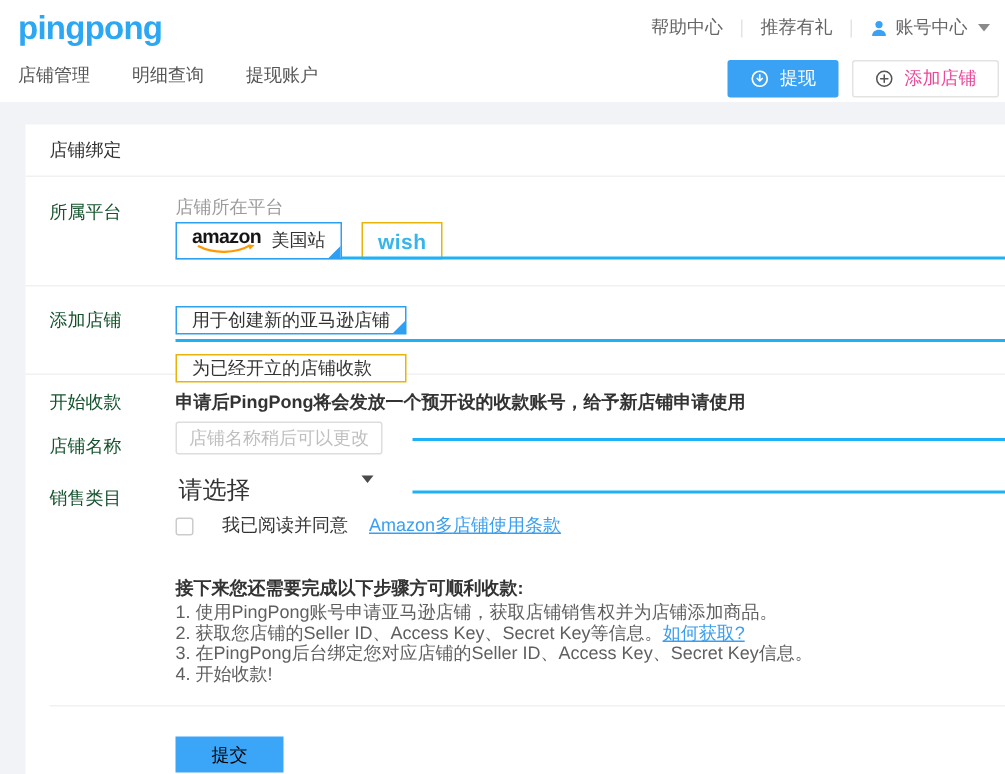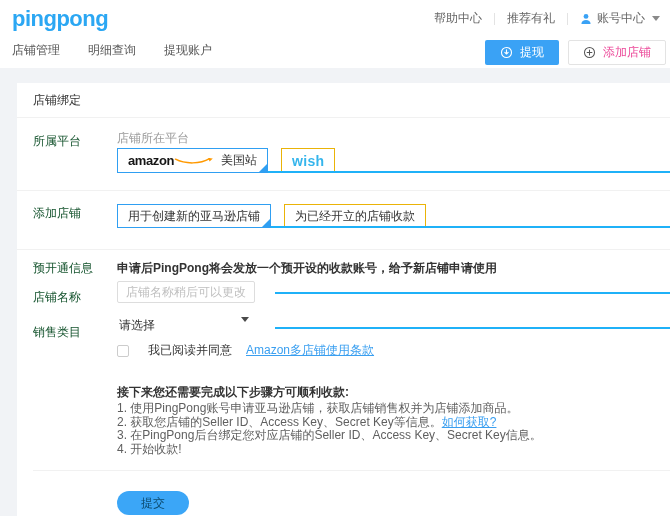--- a/index.html
+++ b/index.html
@@ -32,47 +32,47 @@
 
   .tabrow { position:absolute; left:100px; display:flex; gap:13px; align-items:stretch; }
   .tab { position:relative; display:inline-flex; align-items:center; background:#fff; padding:0 10px; font-size:12px; color:#333; cursor:pointer; }
   .tab.selected { border:1px solid #2f9ff2; z-index:3; }
   .tab.plain { border:1px solid #eab308; z-index:1; }
   .corner { position:absolute; right:0; bottom:0; width:0; height:0; border-left:8px solid transparent; border-bottom:8px solid #2f9ff2; }
   .blueline { position:absolute; right:0; height:2px; background:#1fb1f8; z-index:2; }
 
   .tabrow-1 { top:65px; height:25px; }
   .line-1 { top:88px; left:100px; }
-  .tabrow-2 { top:121px; height:24px; }
+  .tabrow-2 { top:121px; height:24px;flex-direction:column; }
   .line-2 { top:143px; left:100px; }
   .line-3 { top:209px; left:258px; }
   .line-4 { top:244px; left:258px; }
 
-  .amz { display:inline-flex; flex-direction:row; align-items:center; line-height:10px; margin-right:7px;text-align:right; }
+  .amz { display:inline-flex; flex-direction:column; align-items:center; line-height:10px; margin-right:7px;text-align:right; }
   .amz-text { font-weight:bold; font-size:13px; color:#161616; letter-spacing:-0.4px; }
   .wish-text { font-weight:bold; font-size:14px; color:#35b5ec; letter-spacing:0.3px; }
 
   .desc-strong { position:absolute; left:100px; font-size:12px; font-weight:bold; color:#333; }
 
   .text-input { position:absolute; left:100px; top:198px; width:138px; height:22px; border:1px solid #ddd; border-radius:2px; font-size:12px; padding:0 8px; color:#333; outline:none; }
   .text-input::placeholder { color:#bfbfbf; }
 
-  .select { position:absolute; left:100px; top:234px; width:138px; height:20px; display:flex; align-items:flex-start; justify-content:space-between; font-size:12px; color:#333; cursor:pointer; padding:0 6px 0 2px; }
+  .select { position:absolute; left:100px; top:234px; width:138px; height:20px; display:flex; align-items:flex-start; justify-content:space-between; font-size:16px; color:#333; cursor:pointer; padding:0 6px 0 2px; }
   .select-caret { width:0; height:0; border-left:4px solid transparent; border-right:4px solid transparent; border-top:5px solid #4a4a4a; }
 
   .agree { position:absolute; left:100px; top:259px; display:flex; align-items:center; gap:19px; font-size:12px; color:#333; }
   .checkbox { width:12px; height:12px; border:1px solid #ccc; border-radius:2px; background:#fff; cursor:pointer; flex:none; }
   .link { color:#3a9ff0; text-decoration:underline; cursor:pointer; }
 
   .steps-title { position:absolute; left:100px; top:301px; font-size:12px; font-weight:bold; color:#333; }
   .steps { position:absolute; left:100px; top:319px; font-size:12px; color:#5f5f5f; line-height:13.5px; }
 
   .divider-bottom { left:16px; }
 
-  .submit-btn { position:absolute; left:100px; top:408px; width:72px; height:24px; border:none; border-radius:12px; background:#3ba6f7; color:#0c4a6e; font-size:12px; cursor:pointer; }
+  .submit-btn { position:absolute; left:100px; top:408px; width:72px; height:24px; border:none; border-radius:0; background:#3ba6f7; color:#000000; font-size:12px; cursor:pointer; }
 </style>
 </head>
 <body>
 
 <div class="page">
 
   <div class="header">
     <div class="logo">pingpong</div>
 
     <div class="util">
@@ -146,21 +146,21 @@
       <div class="tab selected">
         <span>用于创建新的亚马逊店铺</span>
         <span class="corner"></span>
       </div>
       <div class="tab plain">
         <span>为已经开立的店铺收款</span>
       </div>
     </div>
     <div class="divider" style="top:166px"></div>
 
-    <div class="label" style="top:177px">预开通信息</div>
+    <div class="label" style="top:177px">开始收款</div>
     <div class="desc-strong" style="top:177px">申请后PingPong将会发放一个预开设的收款账号，给予新店铺申请使用</div>
 
     <div class="label" style="top:206px">店铺名称</div>
     <input class="text-input" type="text" placeholder="店铺名称稍后可以更改" style="">
     <div class="blueline line-3"></div>
 
     <div class="label" style="top:241px">销售类目</div>
     <div class="select">
       <span>请选择</span>
       <span class="select-caret"></span>

